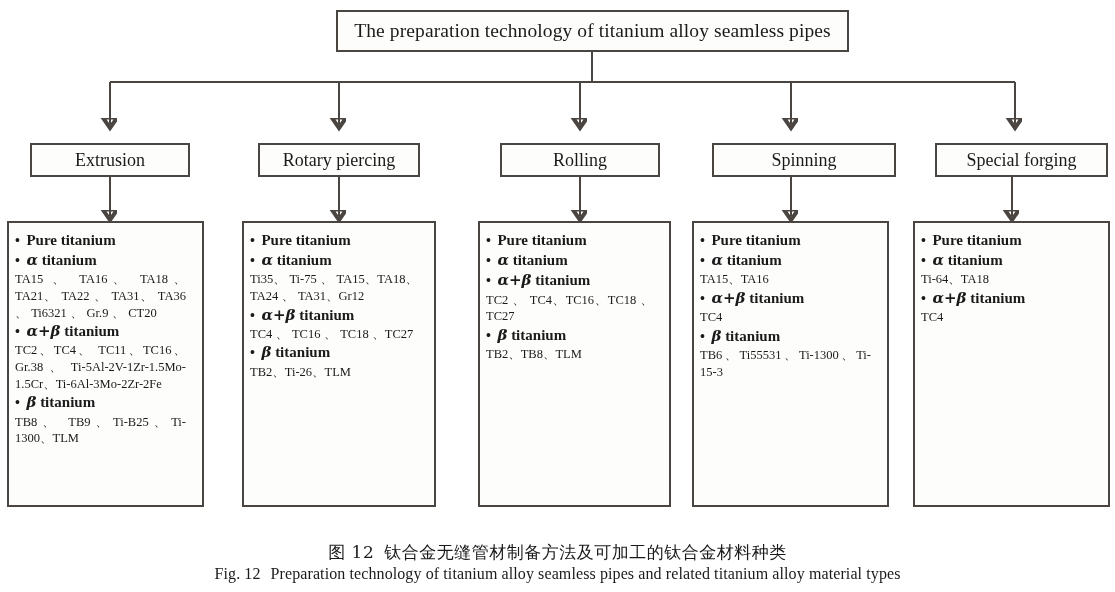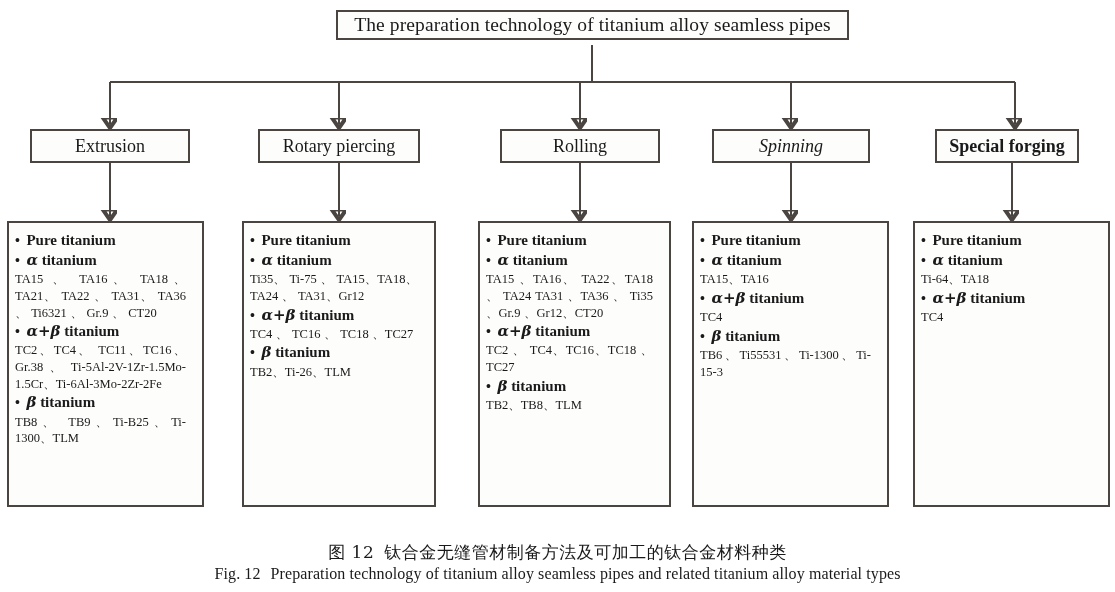--- a/index.html
+++ b/index.html
@@ -46,42 +46,42 @@
     background: #fdfdfc;
     display: flex;
     align-items: center;
     justify-content: center;
     text-align: center;
   }
   #root-box {
     left: 336px;
     top: 10px;
     width: 513px;
-    height: 30px;
+    height: 42px;
   }
   #root-box .node-label {
     font-size: 19.5px;
     letter-spacing: .1px;
     white-space: nowrap;
   }
 
   
   .method-box {
-    top: 129px;
+    top: 143px;
     height: 34px;
   }
   .method-box .node-label {
     font-size: 18px;
     white-space: nowrap;
   }
   #method-box-0 { left: 30px;  width: 160px; }
   #method-box-1 { left: 258px; width: 162px; }
   #method-box-2 { left: 500px; width: 160px; }
-  #method-box-3 { left: 712px; width: 158px; font-style: italic; }
-  #method-box-4 { left: 935px; width: 144px; font-weight: bold; }
+  #method-box-3 { left: 712px; width: 184px; }
+  #method-box-4 { left: 935px; width: 173px; }
 
   
   .content-box {
     position: absolute;
     box-sizing: border-box;
     border: 2px solid #4a4540;
     background: #fdfdfc;
     top: 221px;
     height: 286px;
     padding: 8px 16px 6px 6px;
@@ -222,21 +222,20 @@
         <div class="cat-heading"><span class="bullet">• </span><span class="greek">β</span><span> titanium</span></div>
         <div class="cat-alloys">TB2、Ti-26、TLM</div>
       </div>
     </div>
   <div class="content-box" id="content-box-2">
       <div class="cat-block">
         <div class="cat-heading"><span class="bullet">• </span><span>Pure titanium</span></div>
       </div>
       <div class="cat-block">
         <div class="cat-heading"><span class="bullet">• </span><span class="greek">α</span><span> titanium</span></div>
-        <div class="cat-alloys">TA15 、TA16、 TA22、TA18 、 TA24 TA31 、TA36 、 Ti35 、Gr.9 、Gr12、CT20</div>
       </div>
       <div class="cat-block">
         <div class="cat-heading"><span class="bullet">• </span><span class="greek">α+β</span><span> titanium</span></div>
         <div class="cat-alloys">TC2 、 TC4、TC16、TC18 、TC27</div>
       </div>
       <div class="cat-block">
         <div class="cat-heading"><span class="bullet">• </span><span class="greek">β</span><span> titanium</span></div>
         <div class="cat-alloys">TB2、TB8、TLM</div>
       </div>
     </div>

